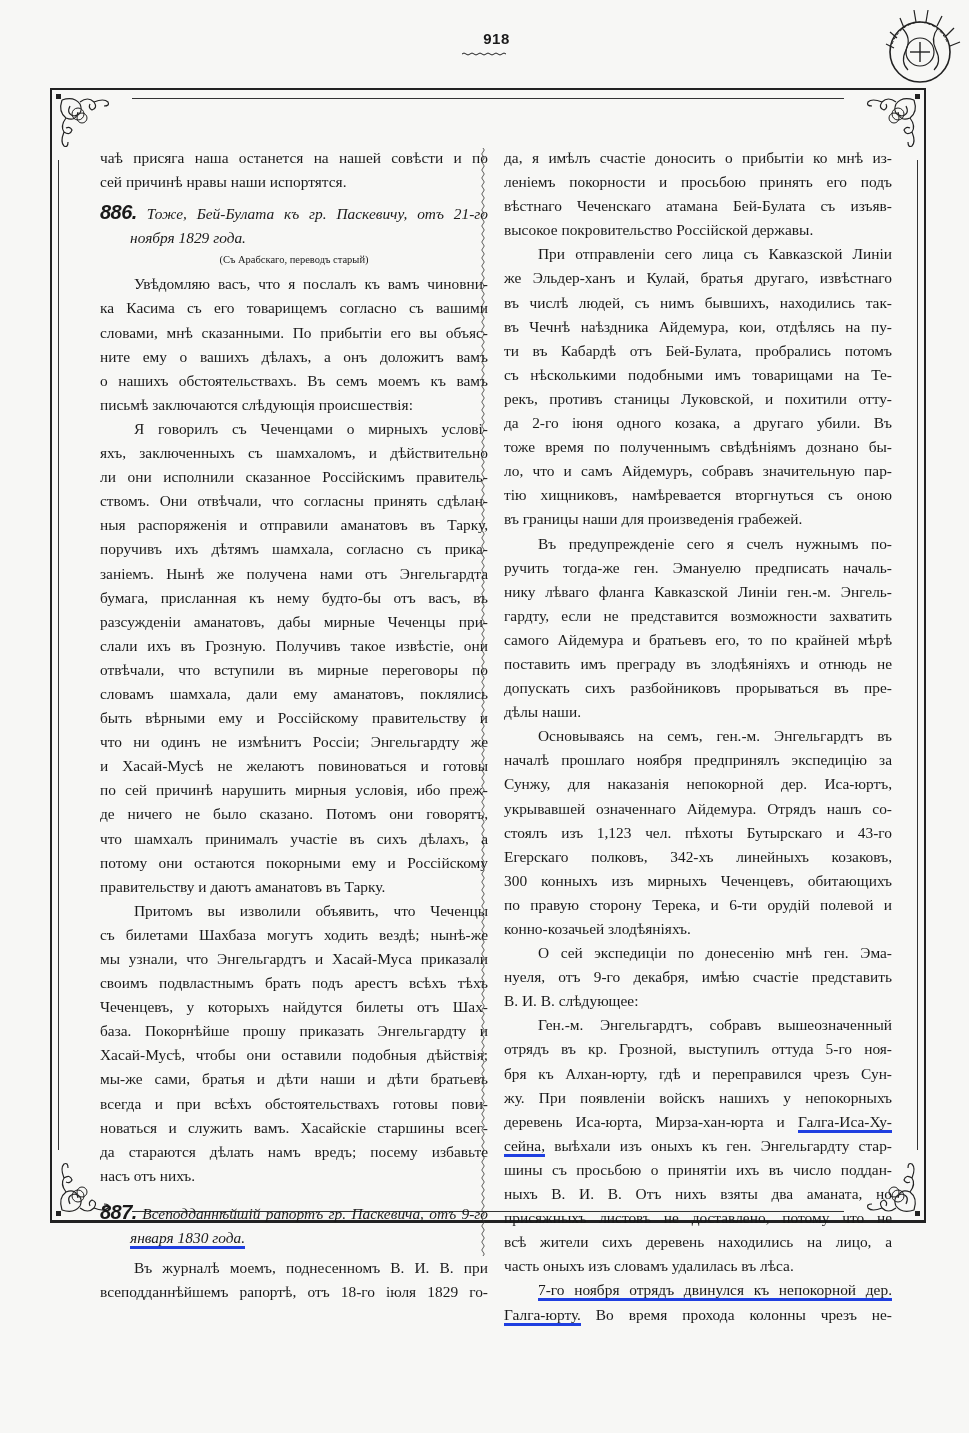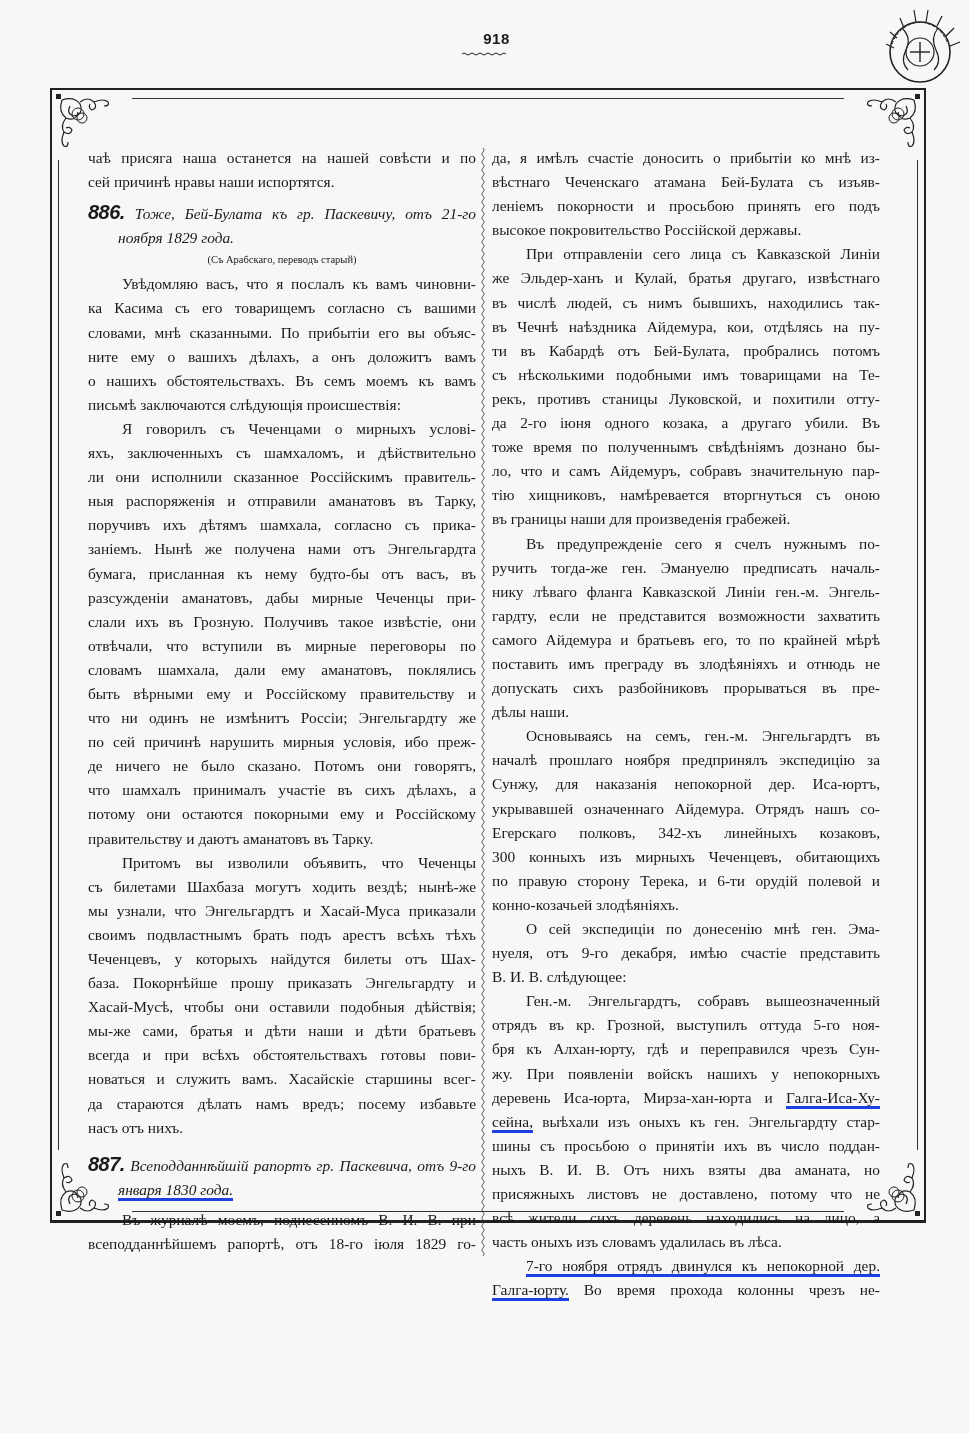--- a/index.html
+++ b/index.html
@@ -34,21 +34,21 @@
   .frame-inner-left { left: 6px; }
   .frame-inner-right { right: 6px; }
   .corner { position: absolute; width: 70px; height: 70px; }
   .corner.tl { left: 2px; top: 2px; }
   .corner.tr { right: 2px; top: 2px; transform: scaleX(-1); }
   .corner.bl { left: 2px; bottom: 2px; transform: scaleY(-1); }
   .corner.br { right: 2px; bottom: 2px; transform: scale(-1,-1); }
 
   .col {
     position: absolute; top: 146px; width: 388px;
-    font-size: 15.4px; line-height: 24.1px; text-align: justify;
+    font-size: 15.4px; line-height: 24.1px; text-align: justify; margin-left: 12px;
   }
   .col-left { left: 88px; }
   .col-right { left: 492px; }
   .col-divider {
     position: absolute; left: 480px; top: 148px; width: 6px; height: 1108px;
   }
   .line { display: block; text-align: justify; text-align-last: justify; white-space: nowrap; }
   .line.last { text-align-last: left; }
   .indent { padding-left: 34px; }
   .doc-heading { margin-top: 6px; }
@@ -145,30 +145,32 @@
       <span class="line">ка Касима съ его товарищемъ согласно съ вашими</span>
       <span class="line">словами, мнѣ сказанными. По прибытіи его вы объяс-</span>
       <span class="line">ните ему о вашихъ дѣлахъ, а онъ доложитъ вамъ</span>
       <span class="line">о нашихъ обстоятельствахъ. Въ семъ моемъ къ вамъ</span>
       <span class="line last">письмѣ заключаются слѣдующія происшествія:</span>
     </div>
   <div>
       <span class="line indent">Я говорилъ съ Чеченцами о мирныхъ услові-</span>
       <span class="line">яхъ, заключенныхъ съ шамхаломъ, и дѣйствительно</span>
       <span class="line">ли они исполнили сказанное Россійскимъ правитель-</span>
+      <span class="line">ствомъ. Они отвѣчали, что согласны принять сдѣлан-</span>
       <span class="line">ныя распоряженія и отправили аманатовъ въ Тарку,</span>
       <span class="line">поручивъ ихъ дѣтямъ шамхала, согласно съ прика-</span>
       <span class="line">заніемъ. Нынѣ же получена нами отъ Энгельгардта</span>
       <span class="line">бумага, присланная къ нему будто-бы отъ васъ, въ</span>
       <span class="line">разсужденіи аманатовъ, дабы мирные Чеченцы при-</span>
       <span class="line">слали ихъ въ Грозную. Получивъ такое извѣстіе, они</span>
       <span class="line">отвѣчали, что вступили въ мирные переговоры по</span>
       <span class="line">словамъ шамхала, дали ему аманатовъ, поклялись</span>
       <span class="line">быть вѣрными ему и Россійскому правительству и</span>
       <span class="line">что ни одинъ не измѣнитъ Россіи; Энгельгардту же</span>
+      <span class="line">и Хасай-Мусѣ не желаютъ повиноваться и готовы</span>
       <span class="line">по сей причинѣ нарушить мирныя условія, ибо преж-</span>
       <span class="line">де ничего не было сказано. Потомъ они говорятъ,</span>
       <span class="line">что шамхалъ принималъ участіе въ сихъ дѣлахъ, а</span>
       <span class="line">потому они остаются покорными ему и Россійскому</span>
       <span class="line last">правительству и даютъ аманатовъ въ Тарку.</span>
     </div>
   <div>
       <span class="line indent">Притомъ вы изволили объявить, что Чеченцы</span>
       <span class="line">съ билетами Шахбаза могутъ ходить вездѣ; нынѣ-же</span>
       <span class="line">мы узнали, что Энгельгардтъ и Хасай-Муса приказали</span>
@@ -191,22 +193,22 @@
   <div class="gap"></div>
   <div>
       <span class="line indent">Въ журналѣ моемъ, поднесенномъ В. И. В. при</span>
       <span class="line">всеподданнѣйшемъ рапортѣ, отъ 18-го іюля 1829 го-</span>
     </div>
 </div>
 
 <div class="col col-right">
   <div>
       <span class="line">да, я имѣлъ счастіе доносить о прибытіи ко мнѣ из-</span>
+      <span class="line">леніемъ покорности и просьбою принять его подъ</span>
       <span class="line">вѣстнаго Чеченскаго атамана Бей-Булата съ изъяв-</span>
-      <span class="line">леніемъ покорности и просьбою принять его подъ</span>
       <span class="line last">высокое покровительство Россійской державы.</span>
     </div>
   <div>
       <span class="line indent">При отправленіи сего лица съ Кавказской Линіи</span>
       <span class="line">же Эльдер-ханъ и Кулай, братья другаго, извѣстнаго</span>
       <span class="line">въ числѣ людей, съ нимъ бывшихъ, находились так-</span>
       <span class="line">въ Чечнѣ наѣздника Айдемура, кои, отдѣлясь на пу-</span>
       <span class="line">ти въ Кабардѣ отъ Бей-Булата, пробрались потомъ</span>
       <span class="line">съ нѣсколькими подобными имъ товарищами на Те-</span>
       <span class="line">рекъ, противъ станицы Луковской, и похитили отту-</span>
@@ -224,20 +226,21 @@
       <span class="line">самого Айдемура и братьевъ его, то по крайней мѣрѣ</span>
       <span class="line">поставить имъ преграду въ злодѣяніяхъ и отнюдь не</span>
       <span class="line">допускать сихъ разбойниковъ прорываться въ пре-</span>
       <span class="line last">дѣлы наши.</span>
     </div>
   <div>
       <span class="line indent">Основываясь на семъ, ген.-м. Энгельгардтъ въ</span>
       <span class="line">началѣ прошлаго ноября предпринялъ экспедицію за</span>
       <span class="line">Сунжу, для наказанія непокорной дер. Иса-юртъ,</span>
       <span class="line">укрывавшей означеннаго Айдемура. Отрядъ нашъ со-</span>
+      <span class="line">стоялъ изъ 1,123 чел. пѣхоты Бутырскаго и 43-го</span>
       <span class="line">Егерскаго полковъ, 342-хъ линейныхъ козаковъ,</span>
       <span class="line">300 конныхъ изъ мирныхъ Чеченцевъ, обитающихъ</span>
       <span class="line">по правую сторону Терека, и 6-ти орудій полевой и</span>
       <span class="line last">конно-козачьей злодѣяніяхъ.</span>
     </div>
   <div>
       <span class="line indent">О сей экспедиціи по донесенію мнѣ ген. Эма-</span>
       <span class="line">нуеля, отъ 9-го декабря, имѣю счастіе представить</span>
       <span class="line last">В. И. В. слѣдующее:</span>
     </div>

